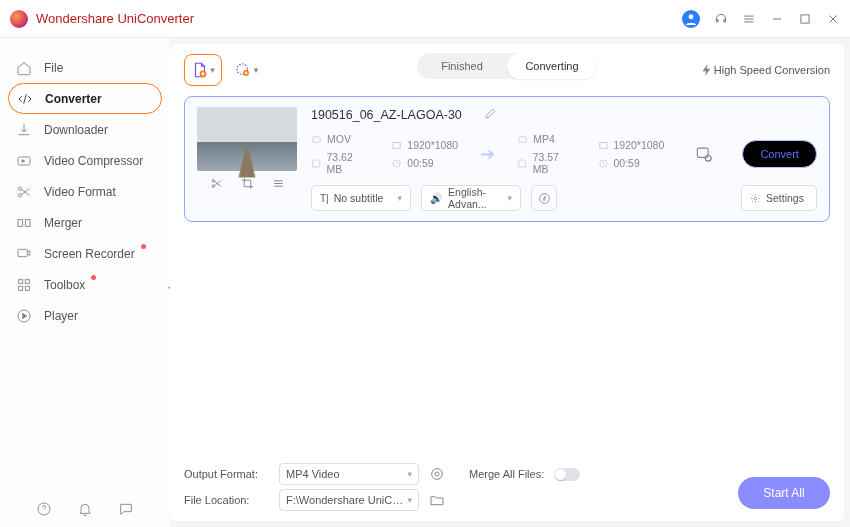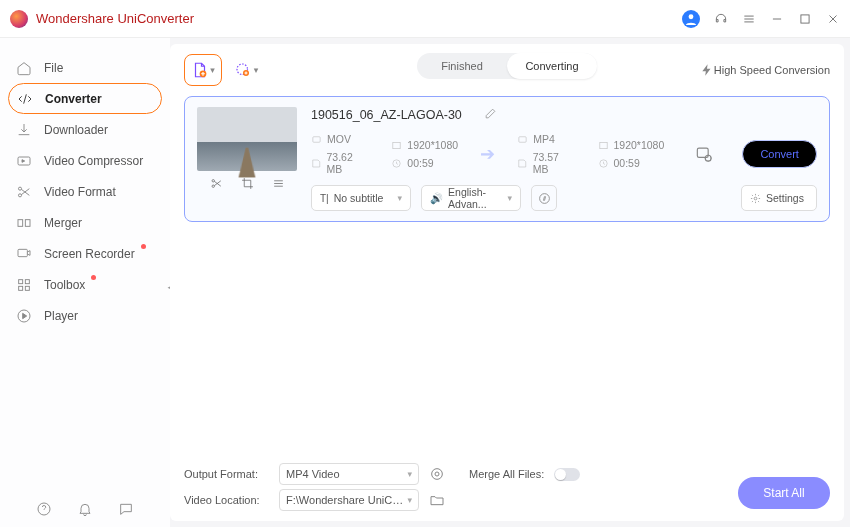--- a/index.html
+++ b/index.html
@@ -367,21 +367,21 @@
             <span class="chev">▾</span>
           </div>
         <span class="ficon"><svg viewBox="0 0 24 24" width="16" height="16" stroke="#888" fill="none" stroke-width="1.5">
               <circle cx="12" cy="12" r="8"></circle>
               <circle cx="12" cy="12" r="3"></circle>
             </svg></span>
         <span style="margin-left:14px">Merge All Files:</span>
         <div class="toggle"></div>
       </div>
       <div class="frow">
-        <span class="flabel">Video Location:</span>
+        <span class="flabel">File Location:</span>
         <div class="fselect">
             <span style="white-space:nowrap;overflow:hidden;text-overflow:ellipsis;">F:\Wondershare UniConverter</span>
             <span class="chev">▾</span>
           </div>
         <span class="ficon"><svg viewBox="0 0 24 24" width="16" height="16" stroke="#888" fill="none" stroke-width="1.5">
               <path d="M3 7h6l2 2h10v10H3z"></path>
             </svg></span>
       </div>
       <div class="startall">Start All</div>
     </div>

